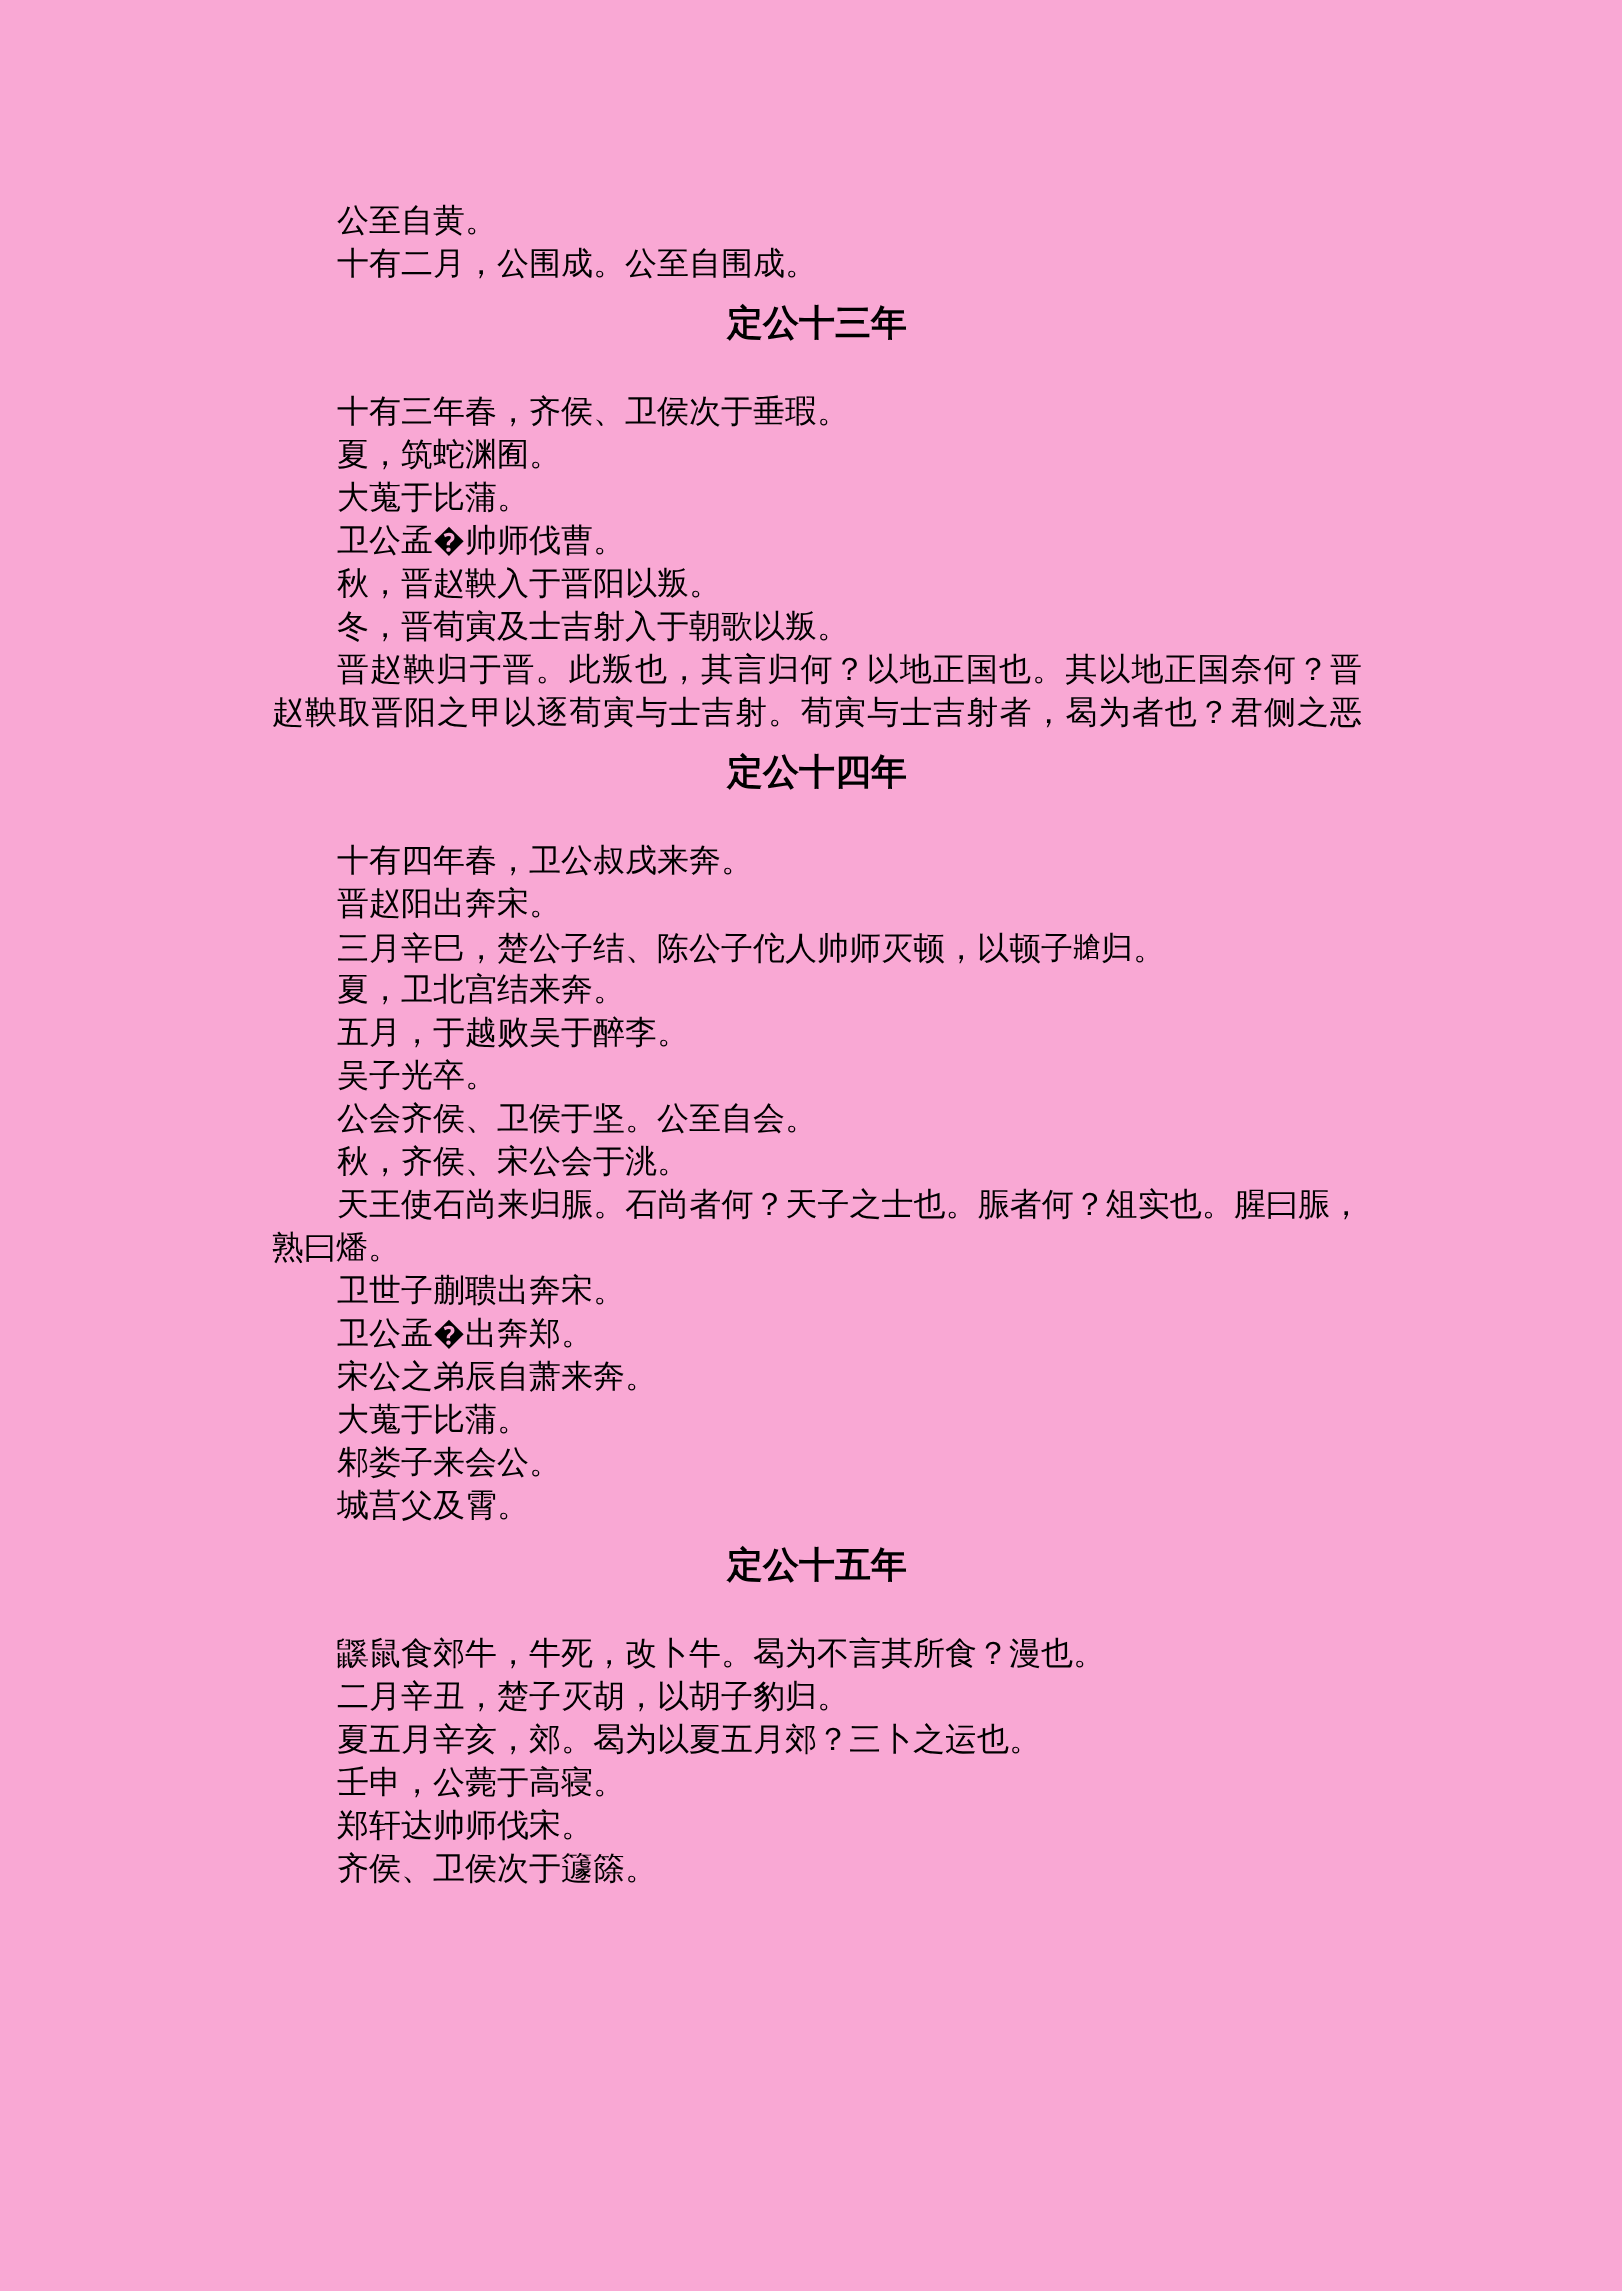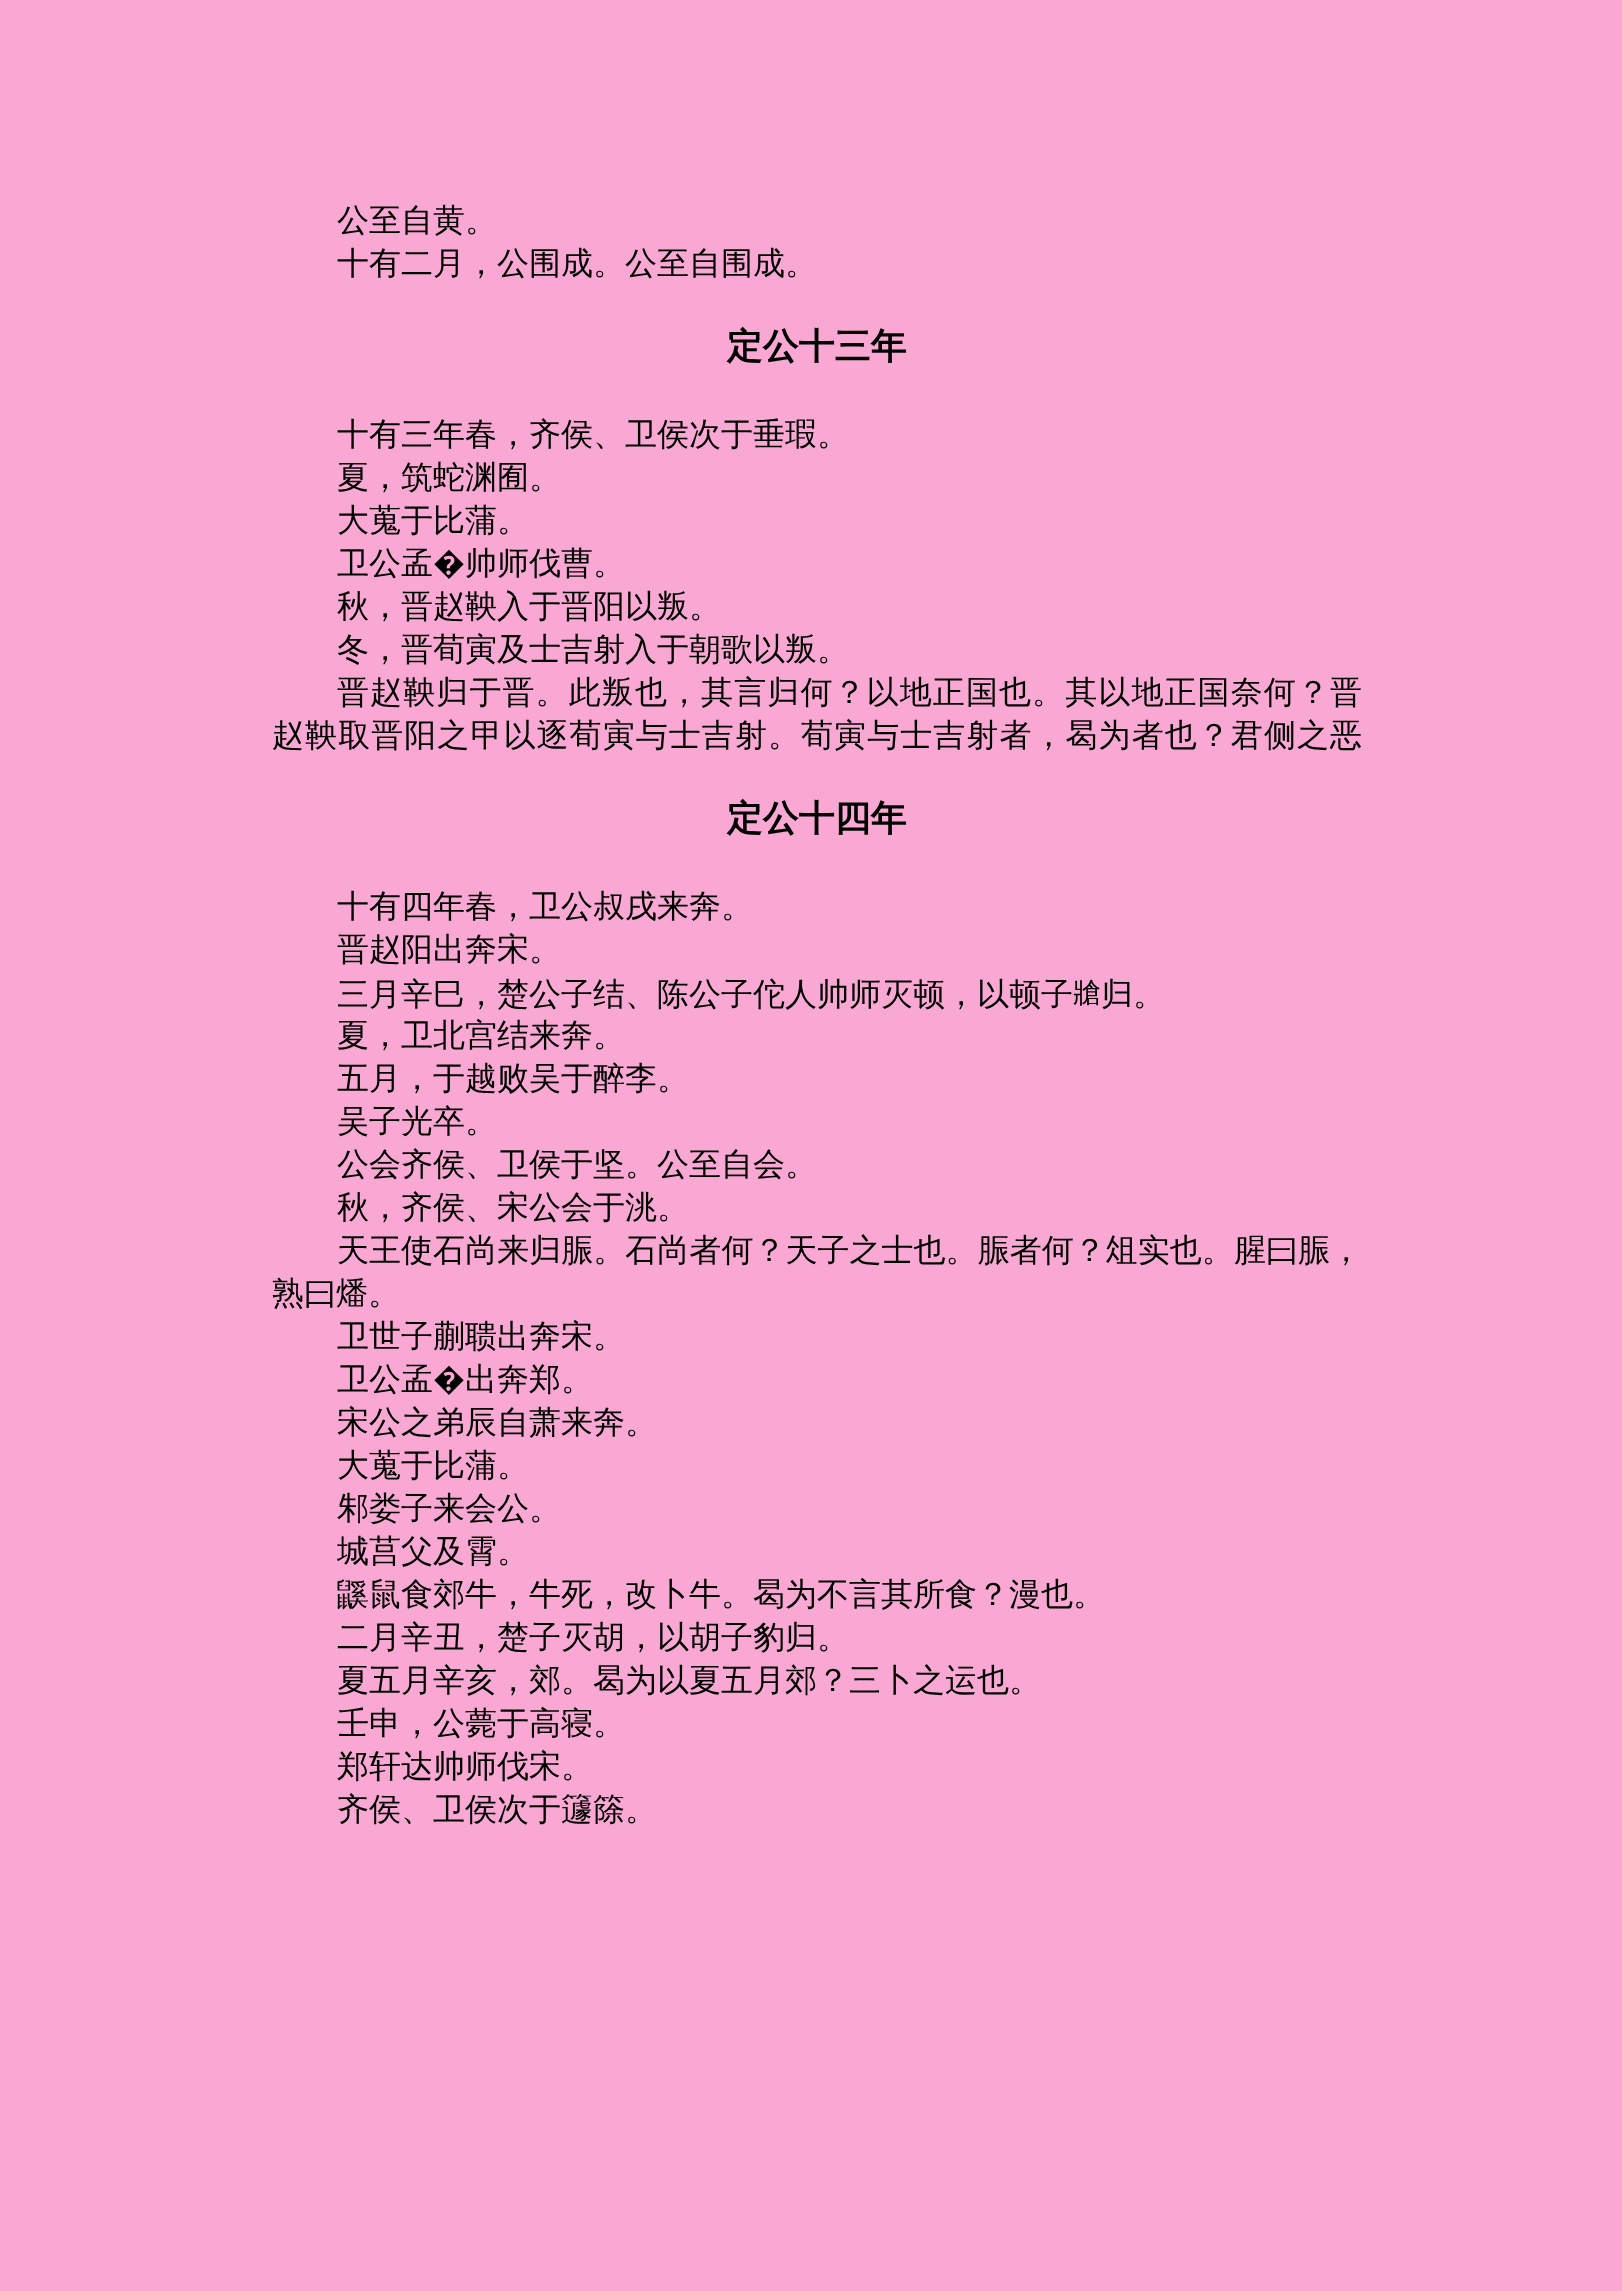--- a/index.html
+++ b/index.html
@@ -25,21 +25,21 @@
     white-space: normal;
     text-align: justify;
     text-align-last: justify;
   }
   .line.indent { text-indent: 65px; }
   .heading {
     font-size: 36px;
     line-height: 43px;
     font-weight: bold;
     text-align: center;
-    margin: 39px 0 46px 0;
+    margin: 16px 0 46px 0;
   }
   .fallback-glyph {
     font-size: 28px;
     vertical-align: 2.9px;
   }
 </style>
 </head>
 <body>
 
 <div class="page">
@@ -70,20 +70,21 @@
   <div class="line indent">秋，齐侯、宋公会于洮。</div>
   <div class="line indent fill">天王使石尚来归脤。石尚者何？天子之士也。脤者何？俎实也。腥曰脤，</div>
   <div class="line">熟曰燔。</div>
   <div class="line indent">卫世子蒯聩出奔宋。</div>
   <div class="line indent">卫公孟�出奔郑。</div>
   <div class="line indent">宋公之弟辰自萧来奔。</div>
   <div class="line indent">大蒐于比蒲。</div>
   <div class="line indent">邾娄子来会公。</div>
   <div class="line indent">城莒父及霄。</div>
 
+  <div class="heading">定公十五年</div>
 
   <div class="line indent">鼷鼠食郊牛，牛死，改卜牛。曷为不言其所食？漫也。</div>
   <div class="line indent">二月辛丑，楚子灭胡，以胡子豹归。</div>
   <div class="line indent">夏五月辛亥，郊。曷为以夏五月郊？三卜之运也。</div>
   <div class="line indent">壬申，公薨于高寝。</div>
   <div class="line indent">郑轩达帅师伐宋。</div>
   <div class="line indent">齐侯、卫侯次于籧篨。</div>
 
 </div>
 

